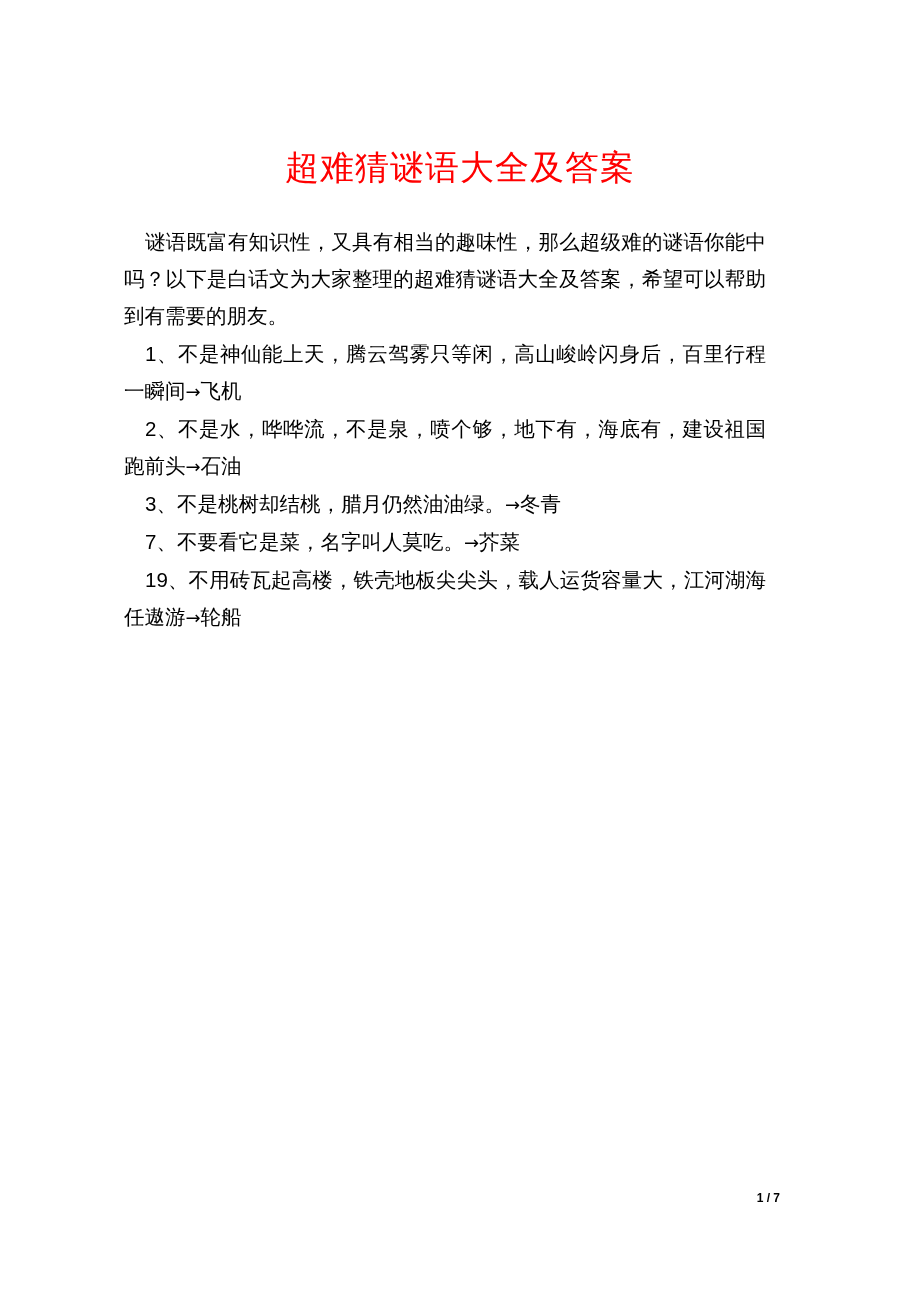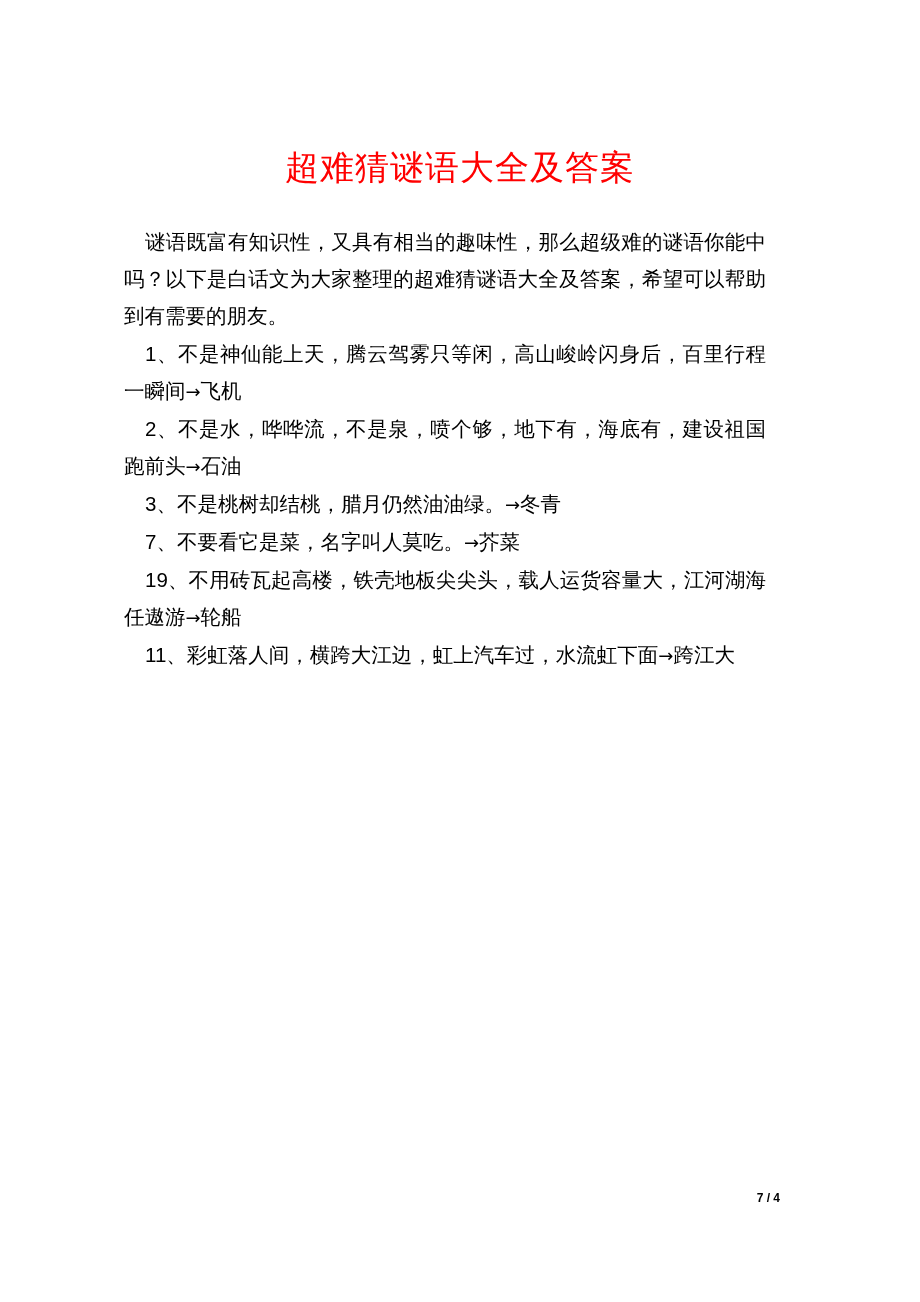--- a/index.html
+++ b/index.html
@@ -77,18 +77,17 @@
   <h1 class="title" style="color: rgb(255, 0, 0);">超难猜谜语大全及答案</h1>
 
   <div class="body-text">
     <p class="para">谜语既富有知识性，又具有相当的趣味性，那么超级难的谜语你能中吗？以下是白话文为大家整理的超难猜谜语大全及答案，希望可以帮助到有需要的朋友。</p>
     <div id="riddle-list">
         <p class="para"><span class="num">1</span><span>、</span><span>不是神仙能上天，腾云驾雾只等闲，高山峻岭闪身后，百里行程一瞬间</span><span class="arrow">→</span><span>飞机</span></p>
         <p class="para"><span class="num">2</span><span>、</span><span>不是水，哗哗流，不是泉，喷个够，地下有，海底有，建设祖国跑前头</span><span class="arrow">→</span><span>石油</span></p>
         <p class="para"><span class="num">3</span><span>、</span><span>不是桃树却结桃，腊月仍然油油绿。</span><span class="arrow">→</span><span>冬青</span></p>
         <p class="para"><span class="num">7</span><span>、</span><span>不要看它是菜，名字叫人莫吃。</span><span class="arrow">→</span><span>芥菜</span></p>
         <p class="para"><span class="num">19</span><span>、</span><span>不用砖瓦起高楼，铁壳地板尖尖头，载人运货容量大，江河湖海任遨游</span><span class="arrow">→</span><span>轮船</span></p>
-        <p class="para"><span class="num">11</span><span>、</span><span>彩虹落人间，横跨大江边，虹上汽车过，水流虹下面</span><span class="arrow">→</span><span>跨江大</span></p>
       </div>
   </div>
 
-  <div class="page-number">7 / 4</div>
+  <div class="page-number">1 / 7</div>
 </div>
 
 </body></html>

